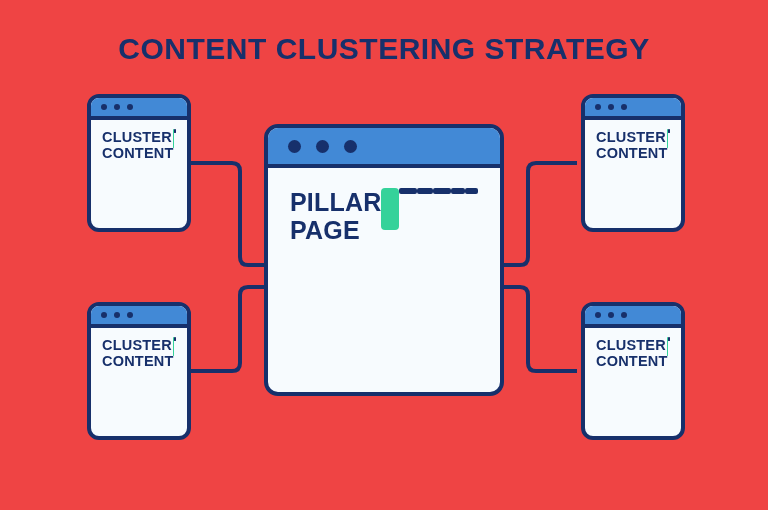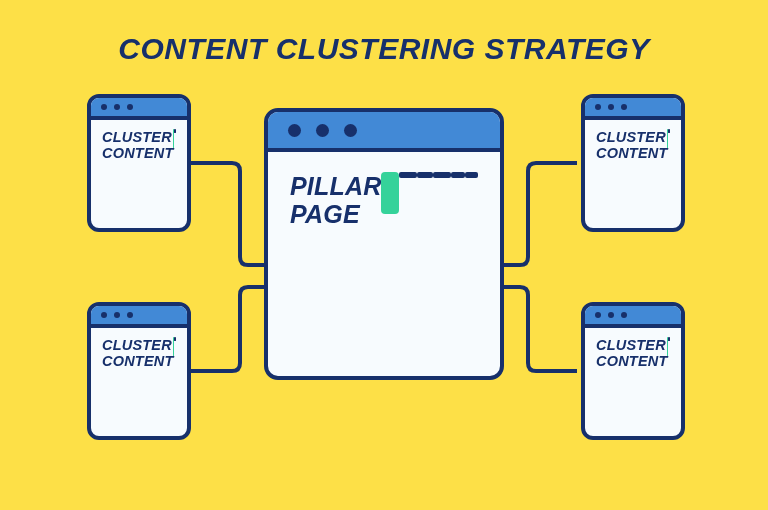--- a/index.html
+++ b/index.html
@@ -10,22 +10,21 @@
     width: 768px;
     height: 510px;
     background: #e1f2fb;
     font-family: "Liberation Sans", sans-serif;
     overflow: hidden;
   }
   #canvas {
     position: relative;
     width: 768px;
     height: 510px;
-    background: #fde047;
-    font-style: italic;
+    background: #ef4444;
   }
 
   
   .page-title {
     position: absolute;
     top: 32px;
     left: 0;
     width: 768px;
     text-align: center;
     font-size: 30px;
@@ -86,21 +85,21 @@
     border-radius: 4px;
   }
   .text-line {
     background: #17306b;
     border-radius: 2px;
   }
 
   
   #pillar-card {
     left: 264px;
-    top: 108px;
+    top: 124px;
     width: 240px;
     height: 272px;
     border-radius: 14px;
   }
   #pillar-card .card-header {
     height: 40px;
     padding-left: 20px;
   }
   #pillar-card .dot {
     width: 13px;

